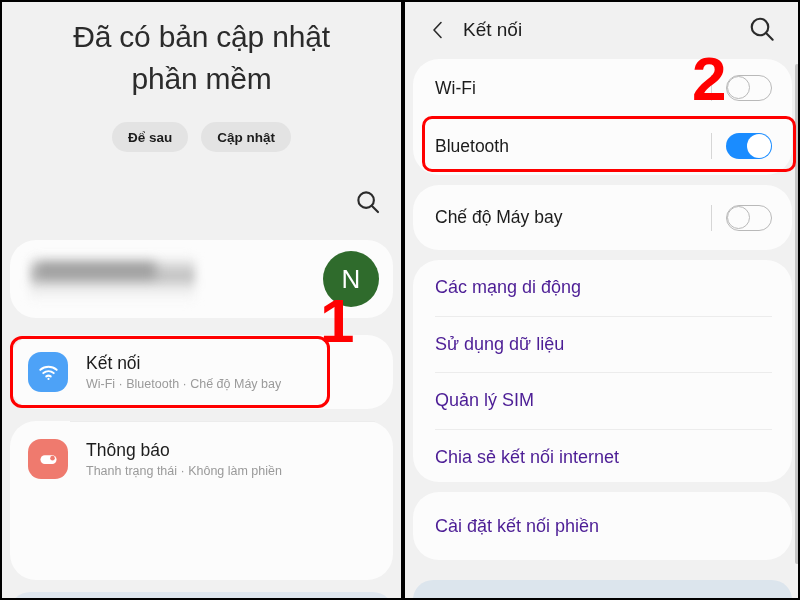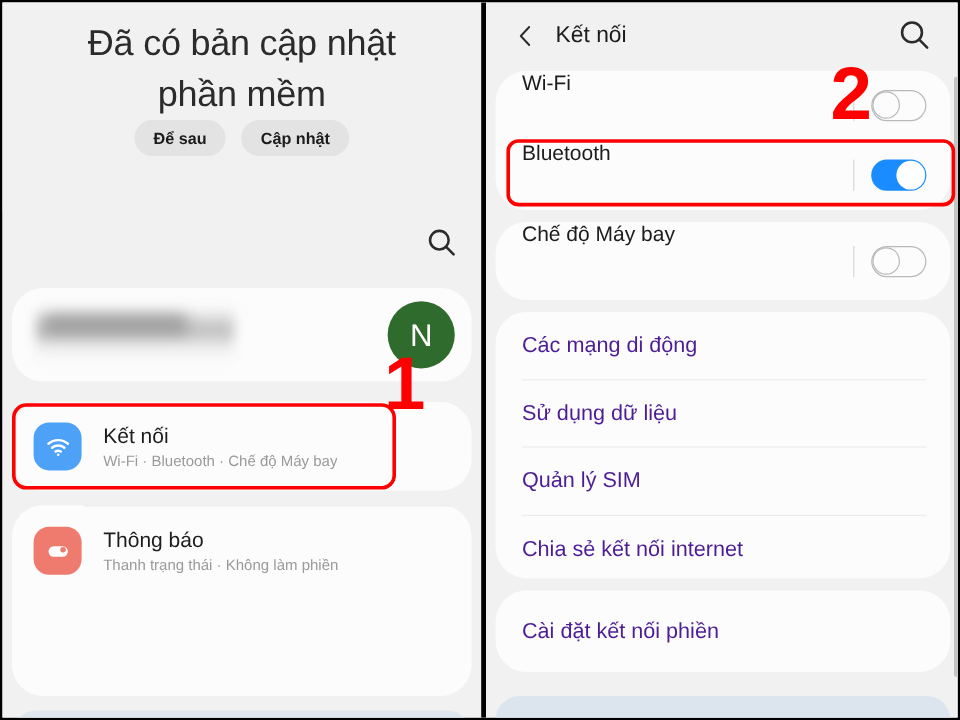--- a/index.html
+++ b/index.html
@@ -62,21 +62,21 @@
   #update-title {
     margin: 0;
     padding-top: 14px;
     font-size: 30px;
     line-height: 42px;
     font-weight: 400;
     color: #2b2b2b;
     letter-spacing: -0.2px;
   }
   #update-buttons {
-    margin-top: 0;
+    margin-top: 22px;
     display: flex;
     justify-content: center;
     gap: 13px;
   }
   .pill-btn {
     display: inline-flex;
     align-items: center;
     justify-content: center;
     height: 30px;
     padding: 0 16px;
@@ -268,20 +268,21 @@
   #rcard-list    { top: 258px; height: 222px; }
   #rcard-other   { top: 490px; height: 68px; }
   #rcard-bottom  {
     top: 578px;
     height: 40px;
     background: #dce5ed;
   }
 
   .toggle-row {
     display: flex;
+    align-items: center;
     justify-content: space-between;
     height: 58px;
     padding: 0 20px 0 22px;
     box-sizing: border-box;
     cursor: pointer;
     gap: 16px;
   }
   .toggle-label {
     font-size: 17.5px;
     color: #1c1c1c;

